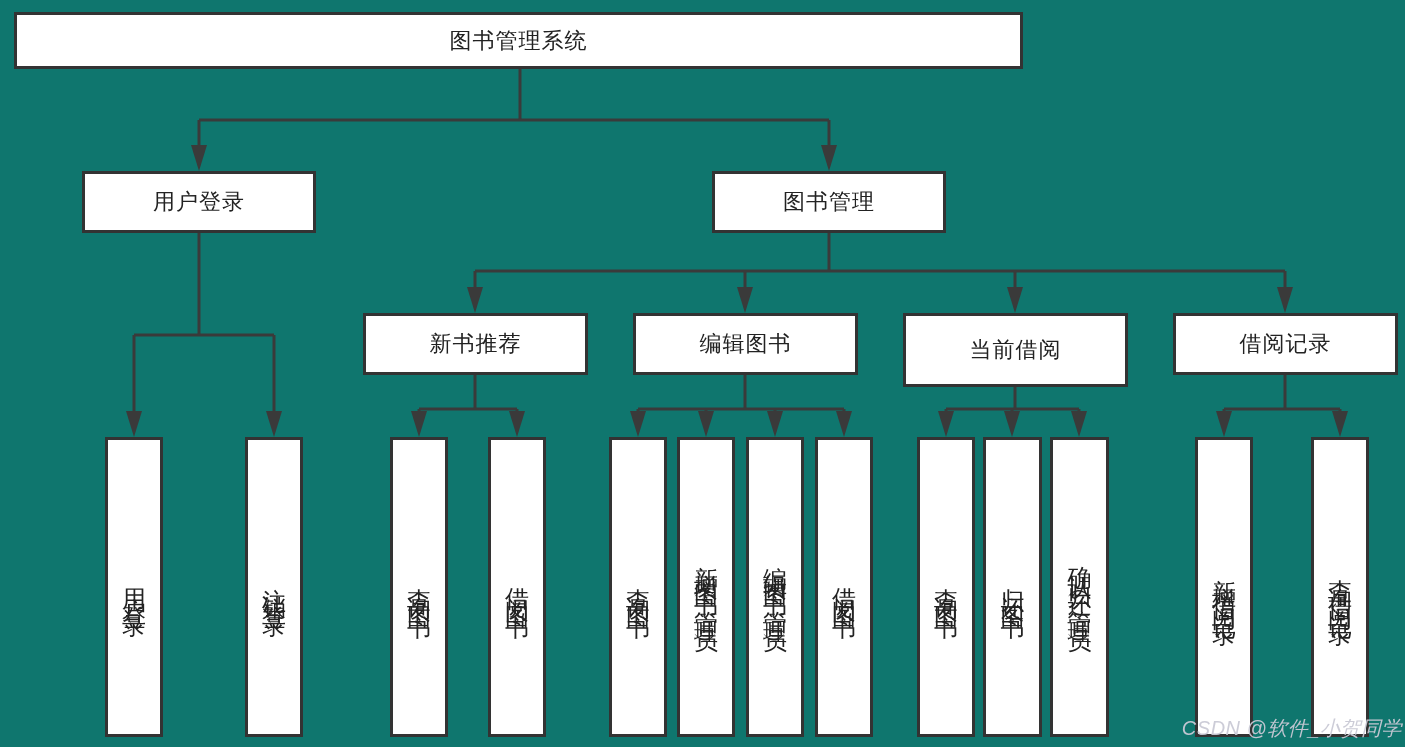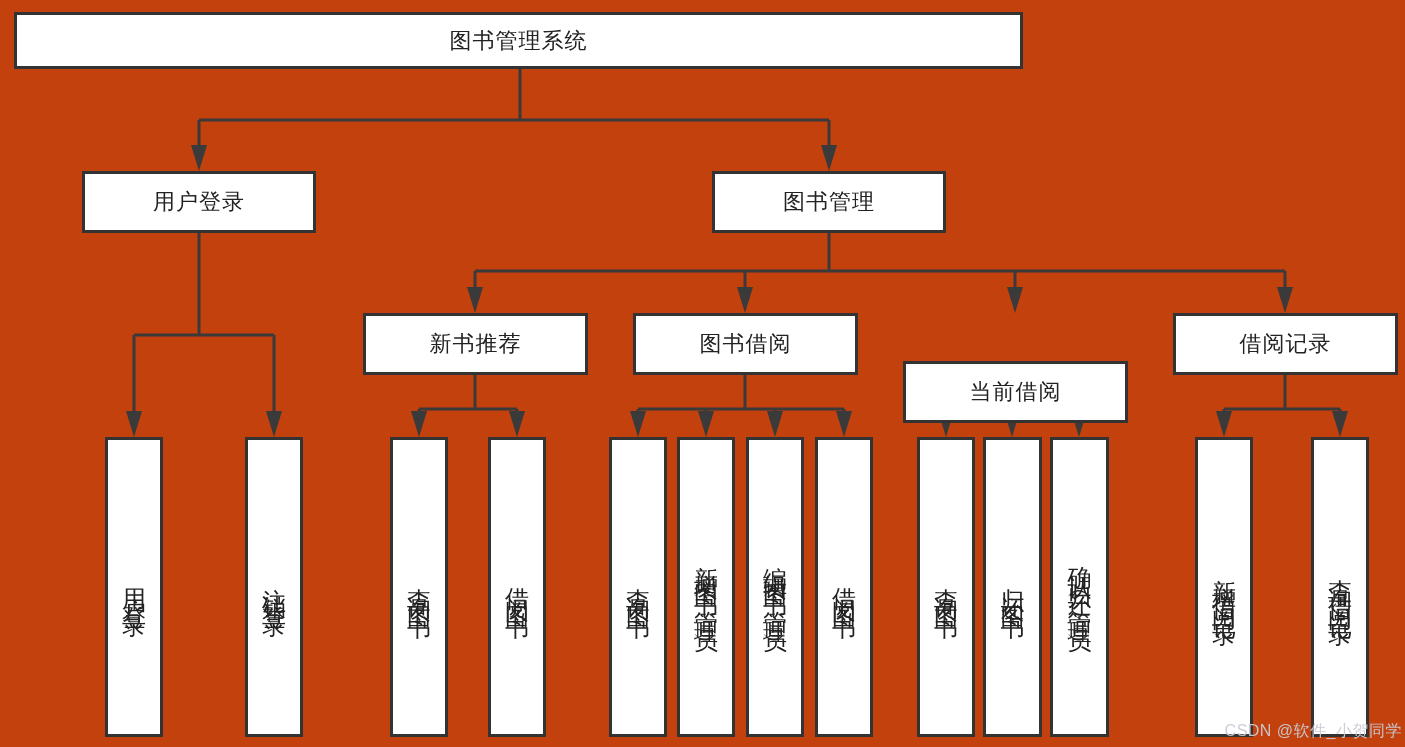--- a/index.html
+++ b/index.html
@@ -5,21 +5,21 @@
   html, body {
     margin: 0;
     padding: 0;
     background: #ffffff;
     font-family: "Liberation Sans", "DejaVu Sans", sans-serif;
   }
   .canvas {
     position: relative;
     width: 1405px;
     height: 747px;
-    background: #c2410c;
+    background: #0f766e;
     overflow: hidden;
   }
   .connectors {
     position: absolute;
     left: 0;
     top: 0;
     z-index: 0;
   }
   .box {
     position: absolute;
@@ -43,25 +43,26 @@
     font-size: 24px;
     color: #222222;
     letter-spacing: 9px;
     line-height: 1;
     white-space: nowrap;
   }
   .watermark {
     position: absolute;
     right: 3px;
     bottom: 5px;
-    font-size: 16px;
+    font-size: 20px;
     color: rgba(201, 201, 213, 0.95);
     letter-spacing: 0.5px;
     z-index: 5;
     white-space: nowrap;
+    font-style: italic;
   }
 </style>
 </head>
 <body>
 
 <div class="canvas">
 
   <svg class="connectors" width="1405" height="747" viewBox="0 0 1405 747">
     <g stroke="#3a3a3a" stroke-width="3" fill="none">
 
@@ -110,23 +111,23 @@
     <span class="hlabel">用户登录</span>
   </div>
   <div class="box" style="left:363px; top:313px; width:225px; height:62px;">
     <span class="hlabel">新书推荐</span>
   </div>
 
   <div class="box" style="left:712px; top:171px; width:234px; height:62px;">
     <span class="hlabel">图书管理</span>
   </div>
   <div class="box" style="left:633px; top:313px; width:225px; height:62px;">
-    <span class="hlabel">图书借阅</span>
+    <span class="hlabel">编辑图书</span>
   </div>
-  <div class="box" style="left:903px; top:313px; width:225px; height:62px;margin-top:48px;">
+  <div class="box" style="left:903px; top:313px; width:225px; height:74px;">
     <span class="hlabel">当前借阅</span>
   </div>
   <div class="box" style="left:1173px; top:313px; width:225px; height:62px;">
     <span class="hlabel">借阅记录</span>
   </div>
 
   <div class="box" style="left:105px; top:437px; width:58px; height:300px;">
     <span class="vlabel">用户登录</span>
   </div>
   <div class="box" style="left:245px; top:437px; width:58px; height:300px;">

